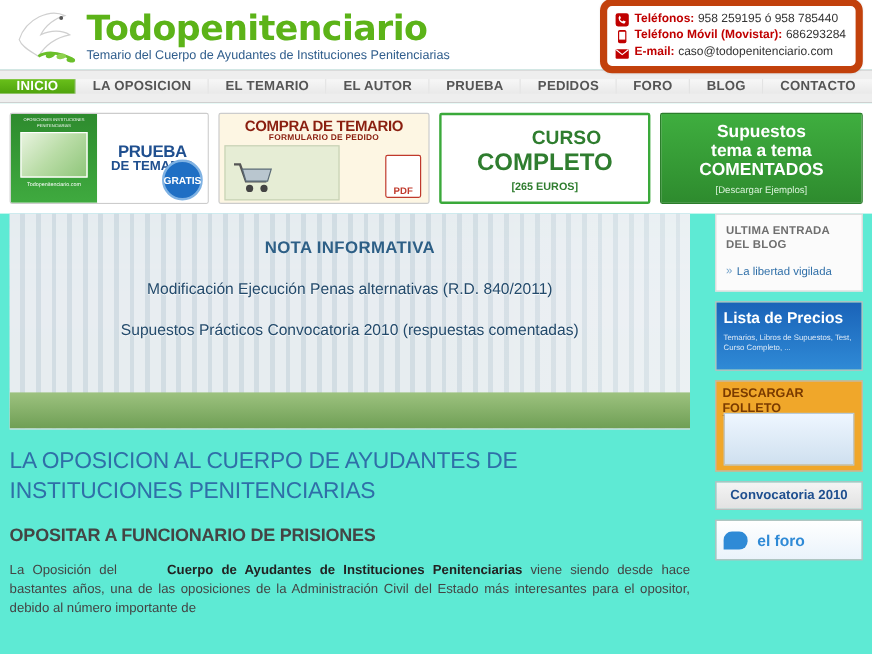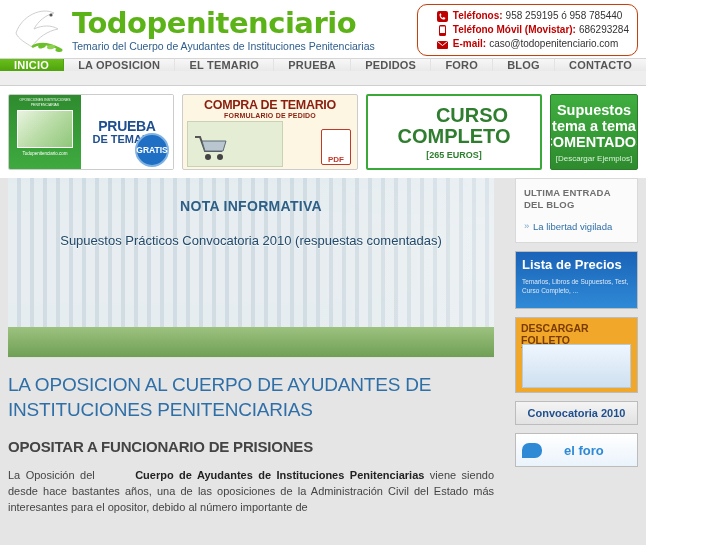--- a/index.html
+++ b/index.html
@@ -5,21 +5,21 @@
   * { box-sizing: border-box; margin: 0; padding: 0; }
   body {
     width: 727px;
     height: 545px;
     overflow: hidden;
     background: #ffffff;
     font-family: "Liberation Sans", sans-serif;
     font-size: 11px;
     color: #333;
   }
-  .page { width: 646px; height: 545px; position: relative; background: #e5e5e5; }
+  .page { width: 727px; height: 545px; position: relative; background: #5eead4; }
 
   
   .header {
     height: 58px;
     display: flex;
     align-items: center;
     padding: 2px 8px 0 8px;
     background: #fff;
   }
   .logo-bird { width: 62px; height: 54px; position: relative; flex: 0 0 62px; }
@@ -34,23 +34,23 @@
     font-family: "DejaVu Sans", sans-serif;
   }
   .brand-sub {
     font-size: 10.5px;
     color: #2f5d8c;
     line-height: 14px;
     margin-top: 1px;
   }
   .contact {
     margin-left: auto;
-    border: 1px solid #c2410c;
+    border: 6px solid #c2410c;
     border-radius: 10px;
-    padding: 4px 8px 4px 18px;
+    padding: 4px 8px 4px 6px;
     font-size: 10px;
     line-height: 14px;
     color: #333;
     background: #fff;
     box-shadow: 0 0 2px rgba(0,0,0,0.08);
   }
   .contact-row { display: flex; align-items: center; white-space: nowrap; }
   .contact-row b { color: #c00000; font-weight: bold; margin-right: 3px; }
   .ic {
     width: 13px; height: 13px; margin-right: 4px; flex: 0 0 13px;
@@ -58,21 +58,21 @@
   }
   .ic svg { display: block; }
 
   
   .nav {
     height: 28px;
     background: #eeeeee;
     border-top: 1px solid #d5d5d5;
     border-bottom: 1px solid #cfcfcf;
     display: flex;
-    align-items: flex-start;
+    align-items: center;
   }
   .nav-item {
     flex: 1 1 auto;
     display: flex;
     align-items: center;
     justify-content: center;
     font-size: 11px;
     font-weight: bold;
     color: #555;
     letter-spacing: 0.2px;
@@ -154,21 +154,21 @@
     background: #fff; border: 1px solid #c0392b; border-radius: 2px;
     display: flex; align-items: flex-end; justify-content: center;
     color: #c0392b; font-size: 8px; font-weight: bold;
   }
   .ban3 {
     flex: 0 0 176px;
     background: #ffffff;
     border: 2px solid #3aa93a;
     display: flex; flex-direction: column; align-items: center; justify-content: center;
   }
-  .b3t1 { font-size: 20px; font-weight: bold; color: #2f7d2f; line-height: 21px; margin-left: 36px; }
+  .b3t1 { font-size: 16px; font-weight: bold; color: #2f7d2f; line-height: 21px; margin-left: 36px; }
   .b3t2 { font-size: 20px; font-weight: bold; color: #2f7d2f; line-height: 21px; }
   .b3t3 { font-size: 9px; font-weight: bold; color: #2f7d2f; margin-top: 3px; }
   .ban4 {
     flex: 1 1 auto;
     background: linear-gradient(#3fae3f, #2e8b2e);
     display: flex; flex-direction: column; align-items: center; justify-content: center;
     border: 1px solid #2b7d2b;
   }
   .b4t { font-size: 14.5px; font-weight: bold; color: #fff; line-height: 16px; }
   .b4s { font-size: 8px; color: #d9f2d9; margin-top: 4px; }
@@ -267,21 +267,21 @@
     background: linear-gradient(#eef6ff, #cfe0ef);
     border: 1px solid #b9cbd9;
   }
   .sban-c {
     height: 24px; background: linear-gradient(#f4f4f4, #e2e2e2);
     display: flex; align-items: center; justify-content: center;
     font-size: 11px; font-weight: bold; color: #1f4f8f;
   }
   .sban-d {
     height: 34px; background: linear-gradient(#ffffff, #eaf3fb);
-    display: flex; align-items: center; padding-left: 6px; gap: 22px;
+    display: flex; align-items: center; padding-left: 6px; gap: 8px;
   }
   .sban-d .bub {
     width: 20px; height: 15px; background: #2f8ad6; border-radius: 7px 7px 7px 0;
   }
   .sban-d .t { font-size: 13px; font-weight: bold; color: #2f8ad6; }
 </style>
 </head>
 <body>
 
 <div class="page">
@@ -332,20 +332,21 @@
         <b>E-mail:</b>
         <span>caso@todopenitenciario.com</span>
       </div>
     </div>
   </div>
 
   <div class="nav">
     <div class="nav-item active">INICIO</div>
     <div class="nav-item">LA OPOSICION</div>
     <div class="nav-item">EL TEMARIO</div>
+    <div class="nav-item">EL AUTOR</div>
     <div class="nav-item">PRUEBA</div>
     <div class="nav-item">PEDIDOS</div>
     <div class="nav-item">FORO</div>
     <div class="nav-item">BLOG</div>
     <div class="nav-item">CONTACTO</div>
   </div>
 
   <div class="banners">
 
     <div class="ban ban1">
@@ -395,20 +396,21 @@
   <div class="body-wrap">
 
     <div class="main-col">
 
       <div class="hero">
         <div class="hero-sky"></div>
         <div class="hero-building"></div>
         <div class="hero-grass"></div>
         <div class="hero-text">
           <div class="hero-title">NOTA INFORMATIVA</div>
+          <div class="hero-line">Modificación Ejecución Penas alternativas (R.D. 840/2011)</div>
           <div class="hero-line">Supuestos Prácticos Convocatoria 2010 (respuestas comentadas)</div>
         </div>
       </div>
 
       <h1 class="h1">LA OPOSICION AL CUERPO DE AYUDANTES DE INSTITUCIONES PENITENCIARIAS</h1>
       <h2 class="h2">OPOSITAR A FUNCIONARIO DE PRISIONES</h2>
       <p class="para">
         <span>La Oposición del </span><b>Cuerpo de Ayudantes de Instituciones Penitenciarias</b><span> viene siendo desde hace bastantes años, una de las oposiciones de la Administración Civil del Estado más interesantes para el opositor, debido al número importante de</span>
       </p>
     </div>

